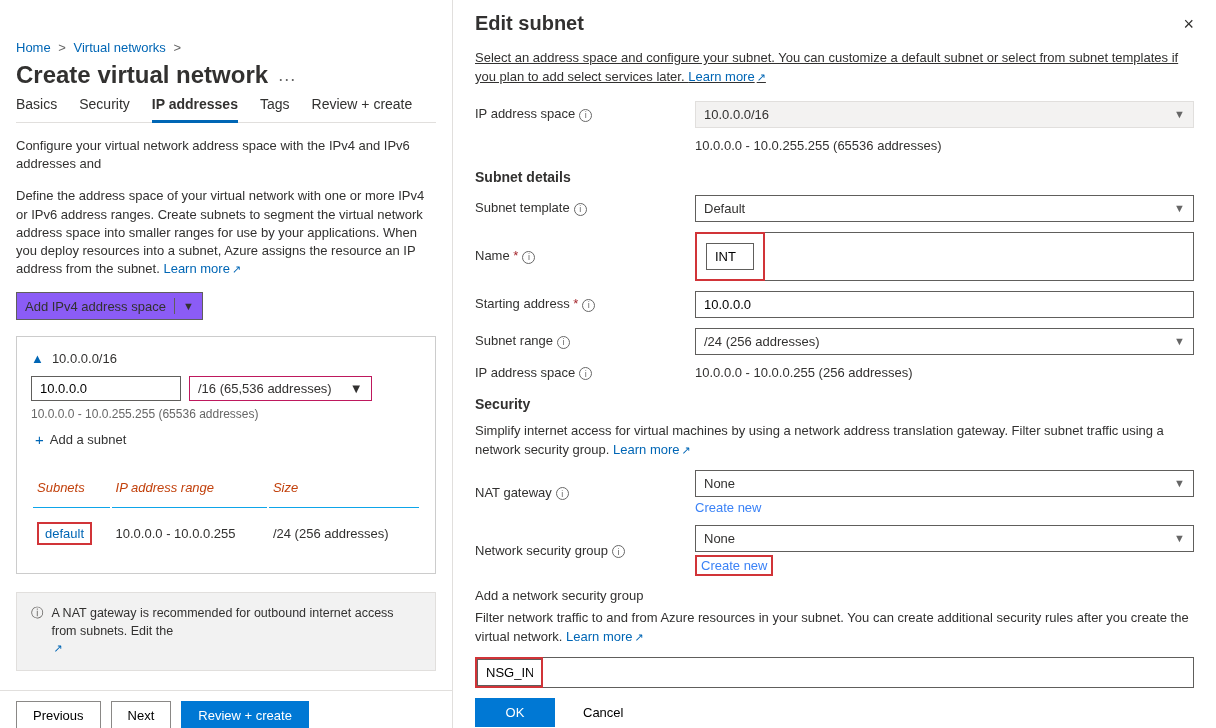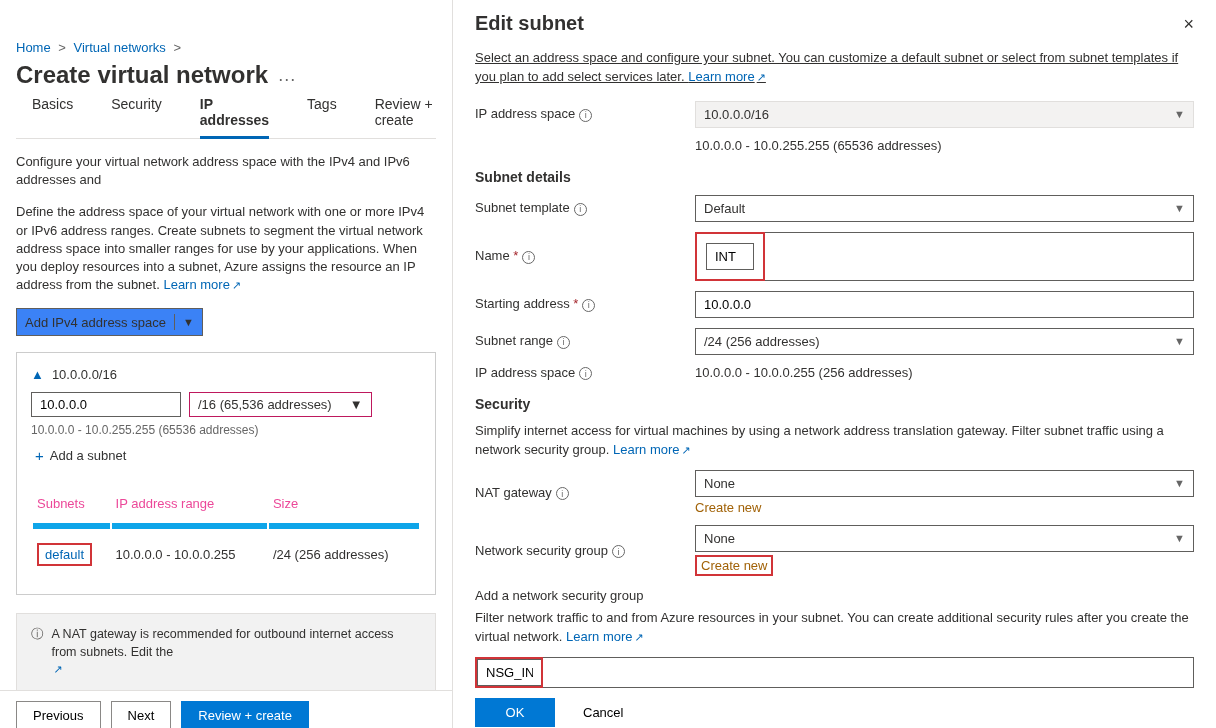--- a/index.html
+++ b/index.html
@@ -6,43 +6,43 @@
   body { font-family: "Segoe UI", -apple-system, sans-serif; font-size: 13px; color: #323130; background: #fff; width: 1216px; height: 728px; overflow: hidden; position: relative; }
   a { color: #0066b5; text-decoration: none; cursor: pointer; }
 
   .left-pane { position: absolute; left: 0; top: 12px; width: 452px; height: 728px; padding: 28px 16px; }
   .breadcrumb { font-size: 13px; margin-bottom: 6px; }
   .breadcrumb .sep { color: #666; margin: 0 4px; }
   .page-title { font-size: 24px; font-weight: 600; margin-bottom: 18px; }
   .more-dots { color: #666; font-size: 18px; vertical-align: middle; margin-left: 6px; cursor: pointer; }
 
   .tabs { display: flex; gap: 22px; border-bottom: 1px solid #e1dfdd; margin-bottom: 14px; }
-  .tabs .tab { padding: 6px 0 10px; font-size: 14px; cursor: pointer; position: relative; margin-left: 16px; }
+  .tabs .tab { padding: 6px 0 10px; font-size: 14px; cursor: pointer; position: relative; }
   .tabs .tab.active { font-weight: 600; }
   .tabs .tab.active::after { content:""; position: absolute; left:0; right:0; bottom:-1px; height:3px; background:#0066b5; }
 
   .desc { font-size: 13px; margin-bottom: 14px; line-height: 1.4; }
 
-  .dropdown-btn { display: inline-flex; align-items: center; border: 1px solid #605e5c; background: #3b82f6; padding: 5px 8px; font-size: 13px; cursor: pointer; gap: 8px; }
+  .dropdown-btn { display: inline-flex; align-items: center; border: 1px solid #605e5c; background: #8b5cf6; padding: 5px 8px; font-size: 13px; cursor: pointer; gap: 8px; }
   .dropdown-btn .vbar { border-left: 1px solid #605e5c; height: 16px; }
   .dropdown-btn .chev { font-size: 11px; }
 
   .addr-block { border: 1px solid #ccc; margin-top: 16px; padding: 14px; }
   .addr-head { display: flex; align-items: center; gap: 8px; font-size: 13px; margin-bottom: 10px; }
   .addr-head .chev-up { color: #0066b5; cursor: pointer; }
   .ip-row { display: flex; gap: 8px; margin-bottom: 6px; }
   .ip-input { border: 1px solid #605e5c; padding: 4px 8px; width: 150px; font-size: 13px; }
   .size-sel { border: 1px solid #be185d; padding: 4px 8px 4px 8px; font-size: 13px; display:flex; align-items:center; gap:18px; cursor:pointer; }
   .muted { color: #666; font-size: 12px; margin-bottom: 10px; }
   .add-subnet { display: flex; align-items: center; gap: 6px; color: #333; font-size: 13px; cursor: pointer; margin: 6px 0 18px 4px; }
   .add-subnet .plus { color: #0066b5; font-size: 15px; }
 
   .subnet-table { width: 100%; }
   .subnet-table th, .subnet-table td { text-align: left; font-size: 13px; padding: 12px 4px; }
-  .subnet-table th { font-weight: 400; color: #ec4899; border-bottom: 6px solid #0ea5e9; }
+  .subnet-table th { font-weight: 400; color: #c2410c; border-bottom: 1px solid #0ea5e9; font-style: italic; }
   .subnet-name { color: #0066b5; }
   .redbox { border: 2px solid #d13438; padding: 2px 6px; display: inline-block; }
 
   .nat-banner { background: #f2f2f2; padding: 12px 14px; margin-top: 18px; font-size: 12.5px; line-height: 1.4; border:1px solid #e1dfdd; display:flex; gap:8px; }
   .nat-banner .info-icon { color: #605e5c; flex-shrink:0; }
 
   .footer { position: absolute; bottom: 0; left: 0; width: 452px; border-top: 1px solid #e1dfdd; padding: 10px 16px; display: flex; gap: 10px; background:#fff; }
   .btn { font-size: 13px; padding: 6px 16px; border: 1px solid #8a8886; background: #fff; cursor: pointer; }
   .btn.primary { background: #0078d4; border-color: #0078d4; color: #fff; }
 
@@ -56,21 +56,21 @@
   .field-row .label .req { color: #a4262c; }
   .field-row .control { flex: 1; }
   .info-i { display:inline-flex; width:13px; height:13px; border:1px solid #666; border-radius:50%; font-size:9px; align-items:center; justify-content:center; margin-left:4px; color:#666; cursor:pointer; }
   .readonly-box { background: #f3f2f1; border: 1px solid #e1dfdd; padding: 5px 8px; font-size: 13px; color:#323130; display:flex; justify-content:space-between; align-items:center; }
   .readonly-box .chev { color:#666; font-size:11px; }
   .txt-input { width: 100%; border: 1px solid #605e5c; padding: 5px 8px; font-size: 13px; }
   .sel-box { width: 100%; border: 1px solid #605e5c; padding: 5px 8px; font-size: 13px; background:#fff; display:flex; justify-content:space-between; align-items:center; cursor:pointer; }
   .sel-box .chev { font-size:11px; color:#666; }
 
   .section-h { font-weight: 600; font-size: 14px; margin: 16px 0 10px; }
-  .link-small { color:#a16207; font-size:13px; cursor:pointer; }
+  .link-small { color:#3b82f6; font-size:13px; cursor:pointer; }
   .ext-link-icon { font-size: 11px; margin-left: 2px; }
 
   .sub-block { margin-top: 4px; }
   .sub-block .sub-title { font-size: 13px; margin-bottom: 6px; }
   .sub-desc { font-size: 13px; line-height:1.45; margin-bottom: 10px; }
   .nsg-input-wrap { margin-bottom: 10px; }
   .panel-footer { display: flex; gap: 12px; margin-top: 6px; padding-bottom:10px; }
 
   .redbox-input { border: 2px solid #d13438; padding: 9px; display:inline-block; }
   .redbox-input input { border: 1px solid #605e5c; padding: 5px 8px; font-size:13px; width: 48px; outline:none; }

